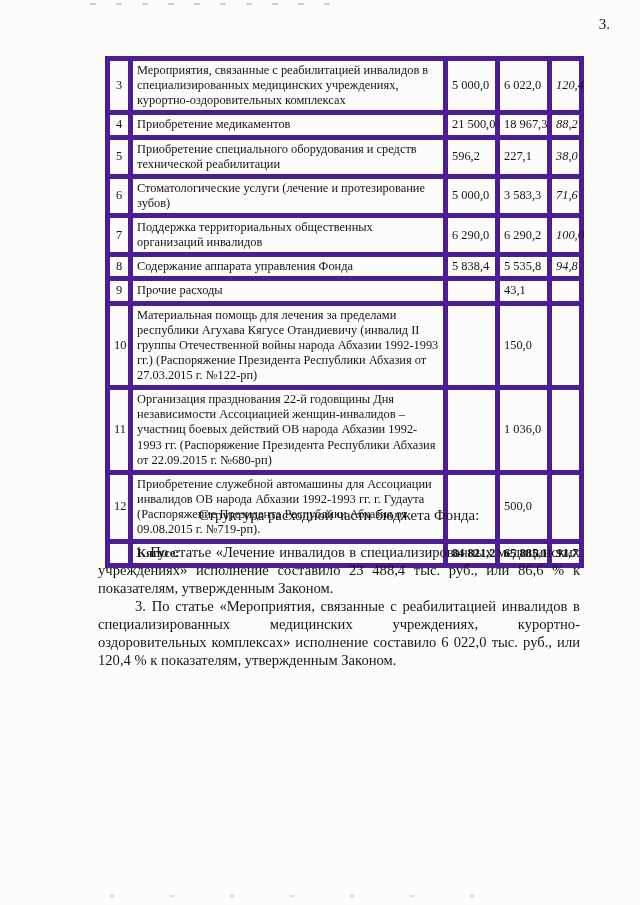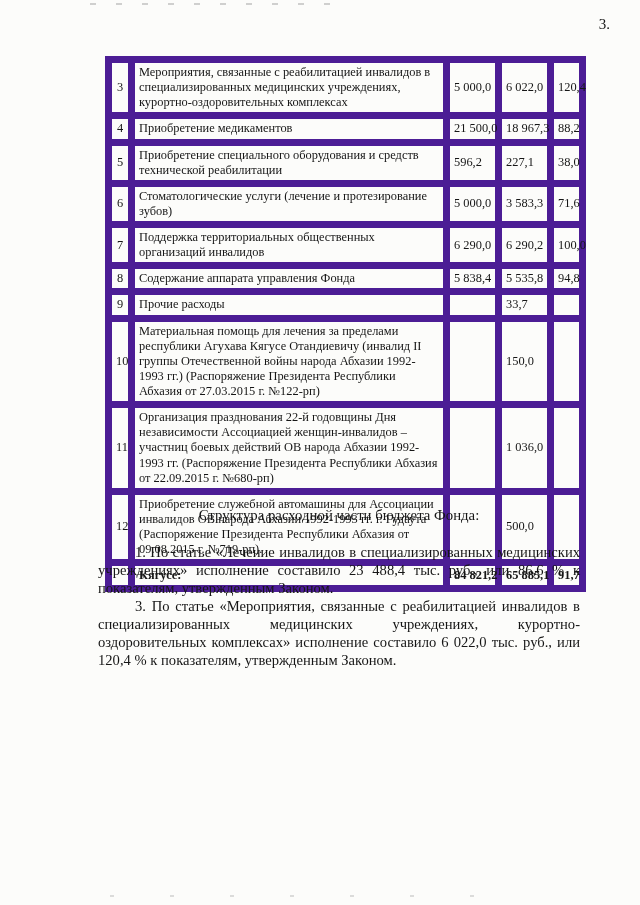--- a/index.html
+++ b/index.html
@@ -27,28 +27,28 @@
   }
   table.budget-table {
     position: absolute; top: 56px; left: 105px;
     width: 470px;
     border-collapse: collapse;
     font-size: 12.4px;
     line-height: 1.22;
     table-layout: fixed;
   }
   table.budget-table td {
-    border: 7px solid #4c1d95;
+    border: 5px solid #4c1d95;
     padding: 2px 4px;
     vertical-align: middle;
   }
   td.col-num  { width: 23px;  text-align: center; padding: 2px 1px; }
   td.col-desc { width: 315px; text-align: left; }
   td.col-val  { width: 52px;  text-align: left; padding-right: 4px; white-space: nowrap; }
-  td.col-pct  { width: 32px;  text-align: center; padding-right: 3px; white-space: nowrap; }
+  td.col-pct  { width: 32px;  text-align: center; padding-right: 3px; white-space: nowrap; font-style: italic; }
   tr.total-row td { font-weight: bold; }
   .content {
     position: absolute; top: 506px; left: 98px;
     width: 482px;
     font-size: 14.6px;
     line-height: 1.23;
   }
   .section-heading {
     text-align: center;
     font-size: 14.8px;
@@ -108,21 +108,21 @@
       <td class="col-num">8</td>
       <td class="col-desc">Содержание аппарата управления Фонда</td>
       <td class="col-val">5 838,4</td>
       <td class="col-val">5 535,8</td>
       <td class="col-pct">94,8</td>
     </tr>
     <tr>
       <td class="col-num">9</td>
       <td class="col-desc">Прочие расходы</td>
       <td class="col-val"></td>
-      <td class="col-val">33,7</td>
+      <td class="col-val">43,1</td>
       <td class="col-pct"></td>
     </tr>
     <tr>
       <td class="col-num">10</td>
       <td class="col-desc">Материальная помощь для лечения за пределами республики Агухава Кягусе Отандиевичу (инвалид II группы Отечественной войны народа Абхазии 1992-1993 гг.) (Распоряжение Президента Республики Абхазия от 27.03.2015 г. №122-рп)</td>
       <td class="col-val"></td>
       <td class="col-val">150,0</td>
       <td class="col-pct"></td>
     </tr>
     <tr>

